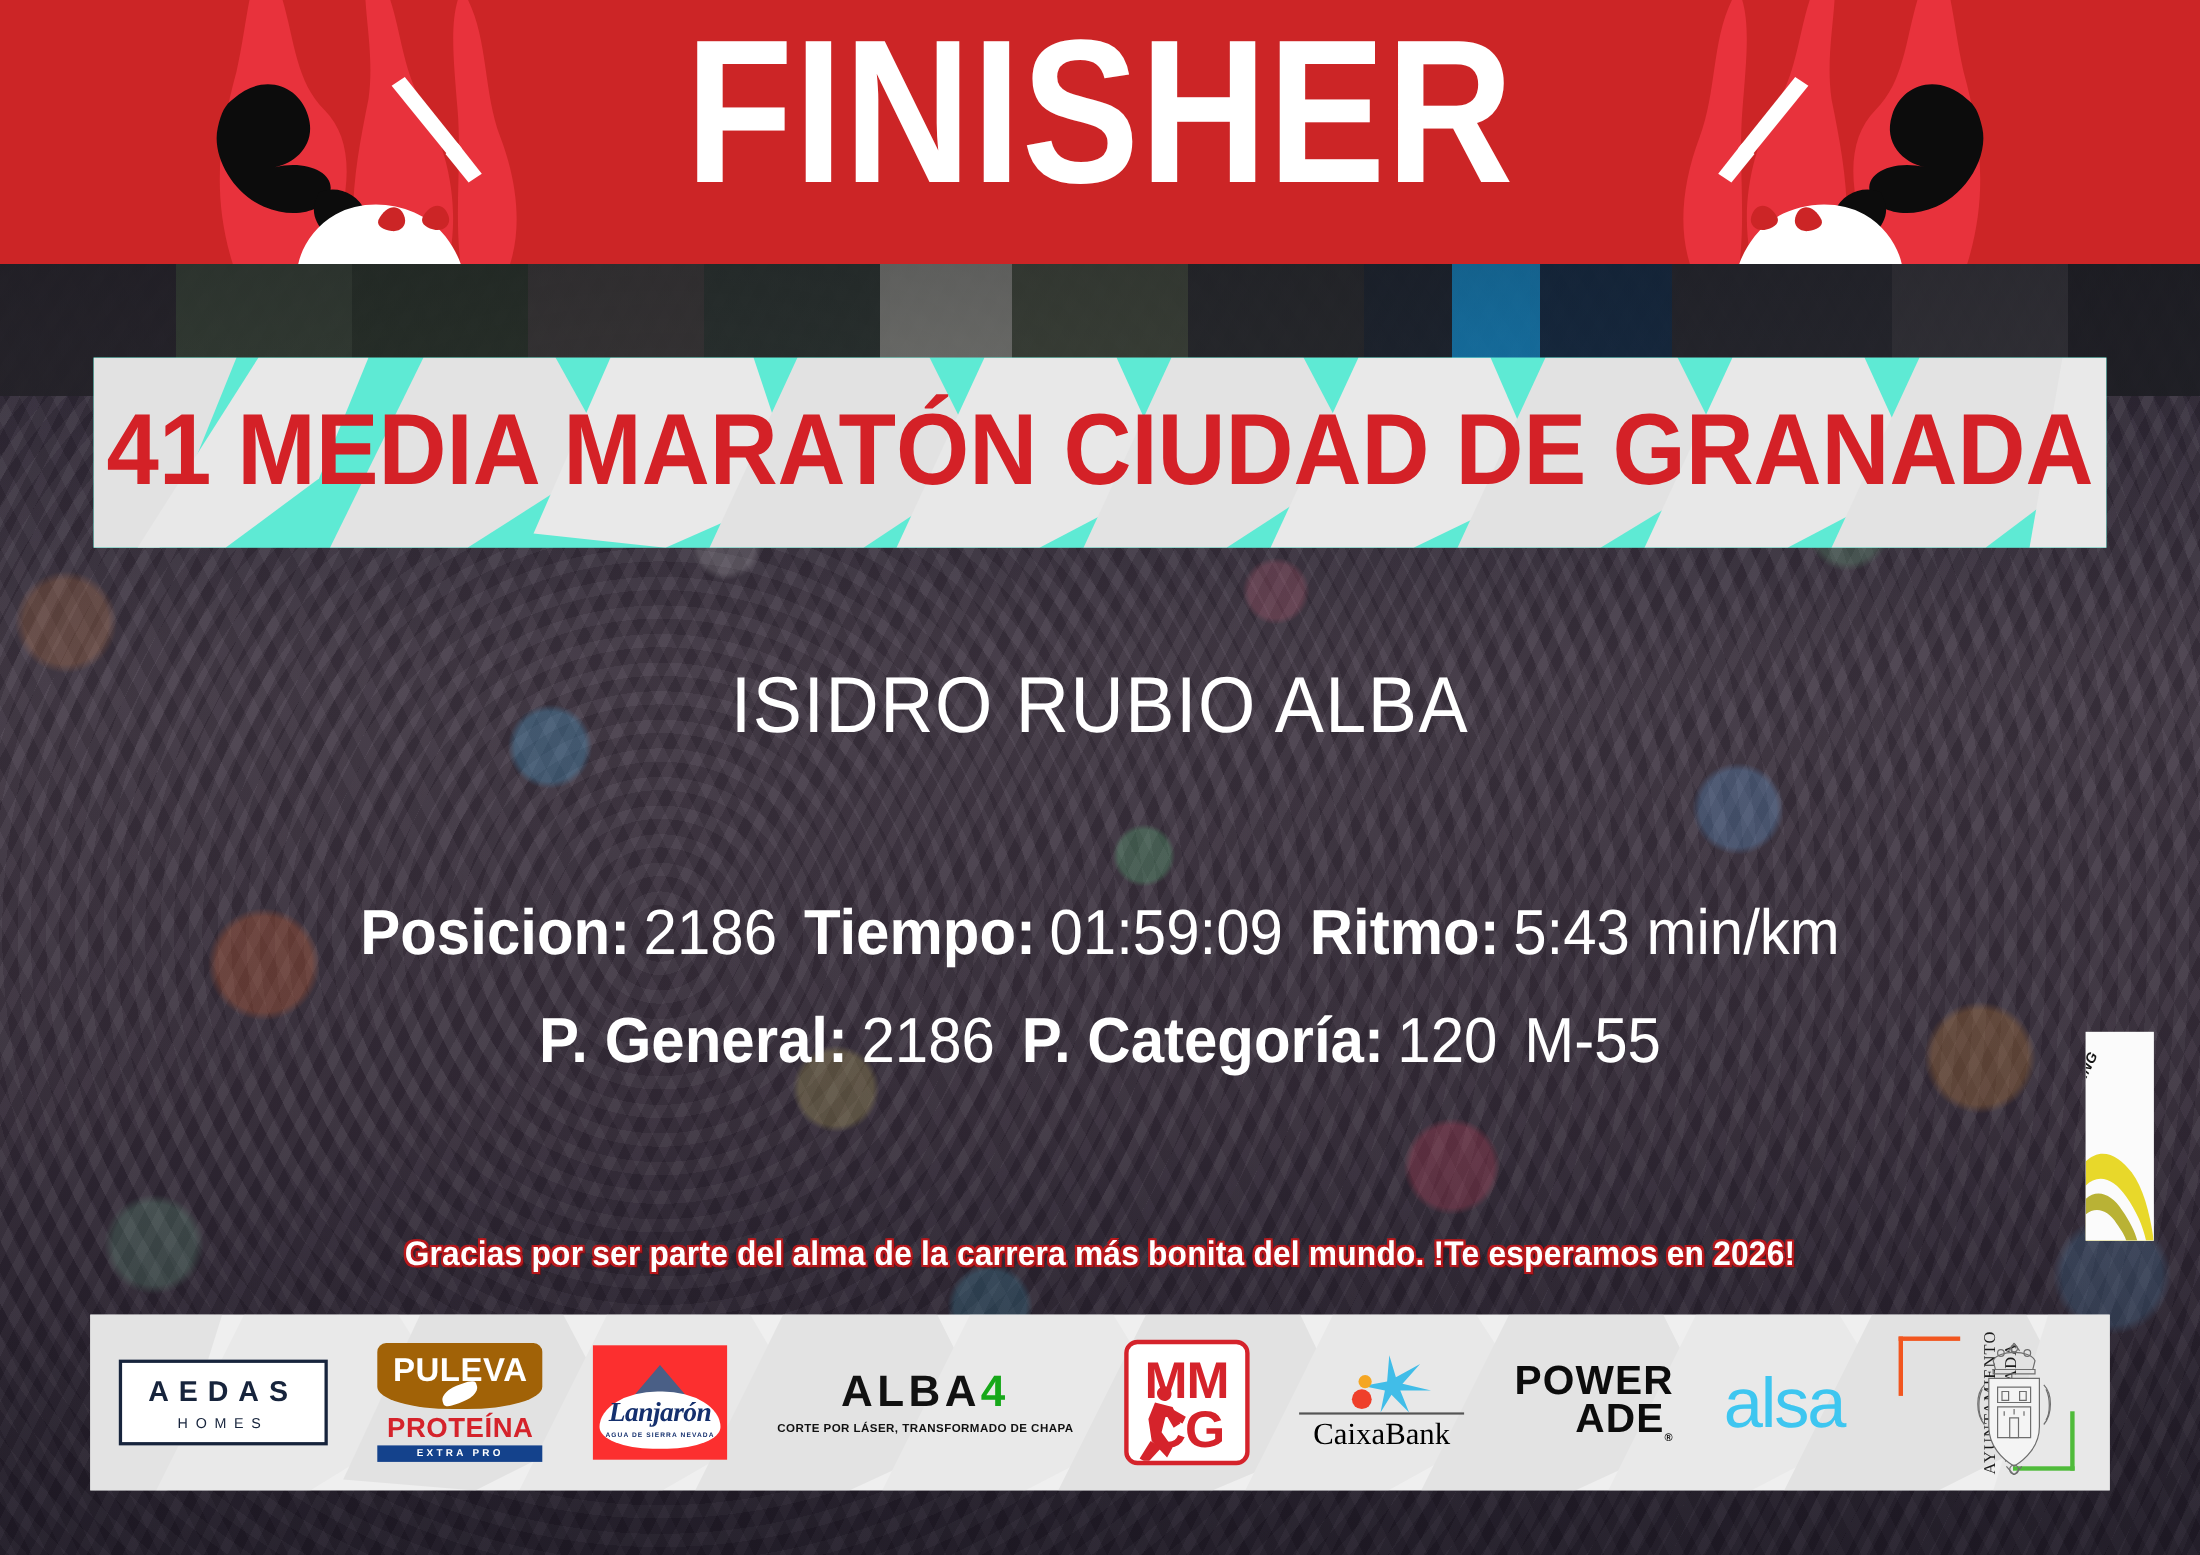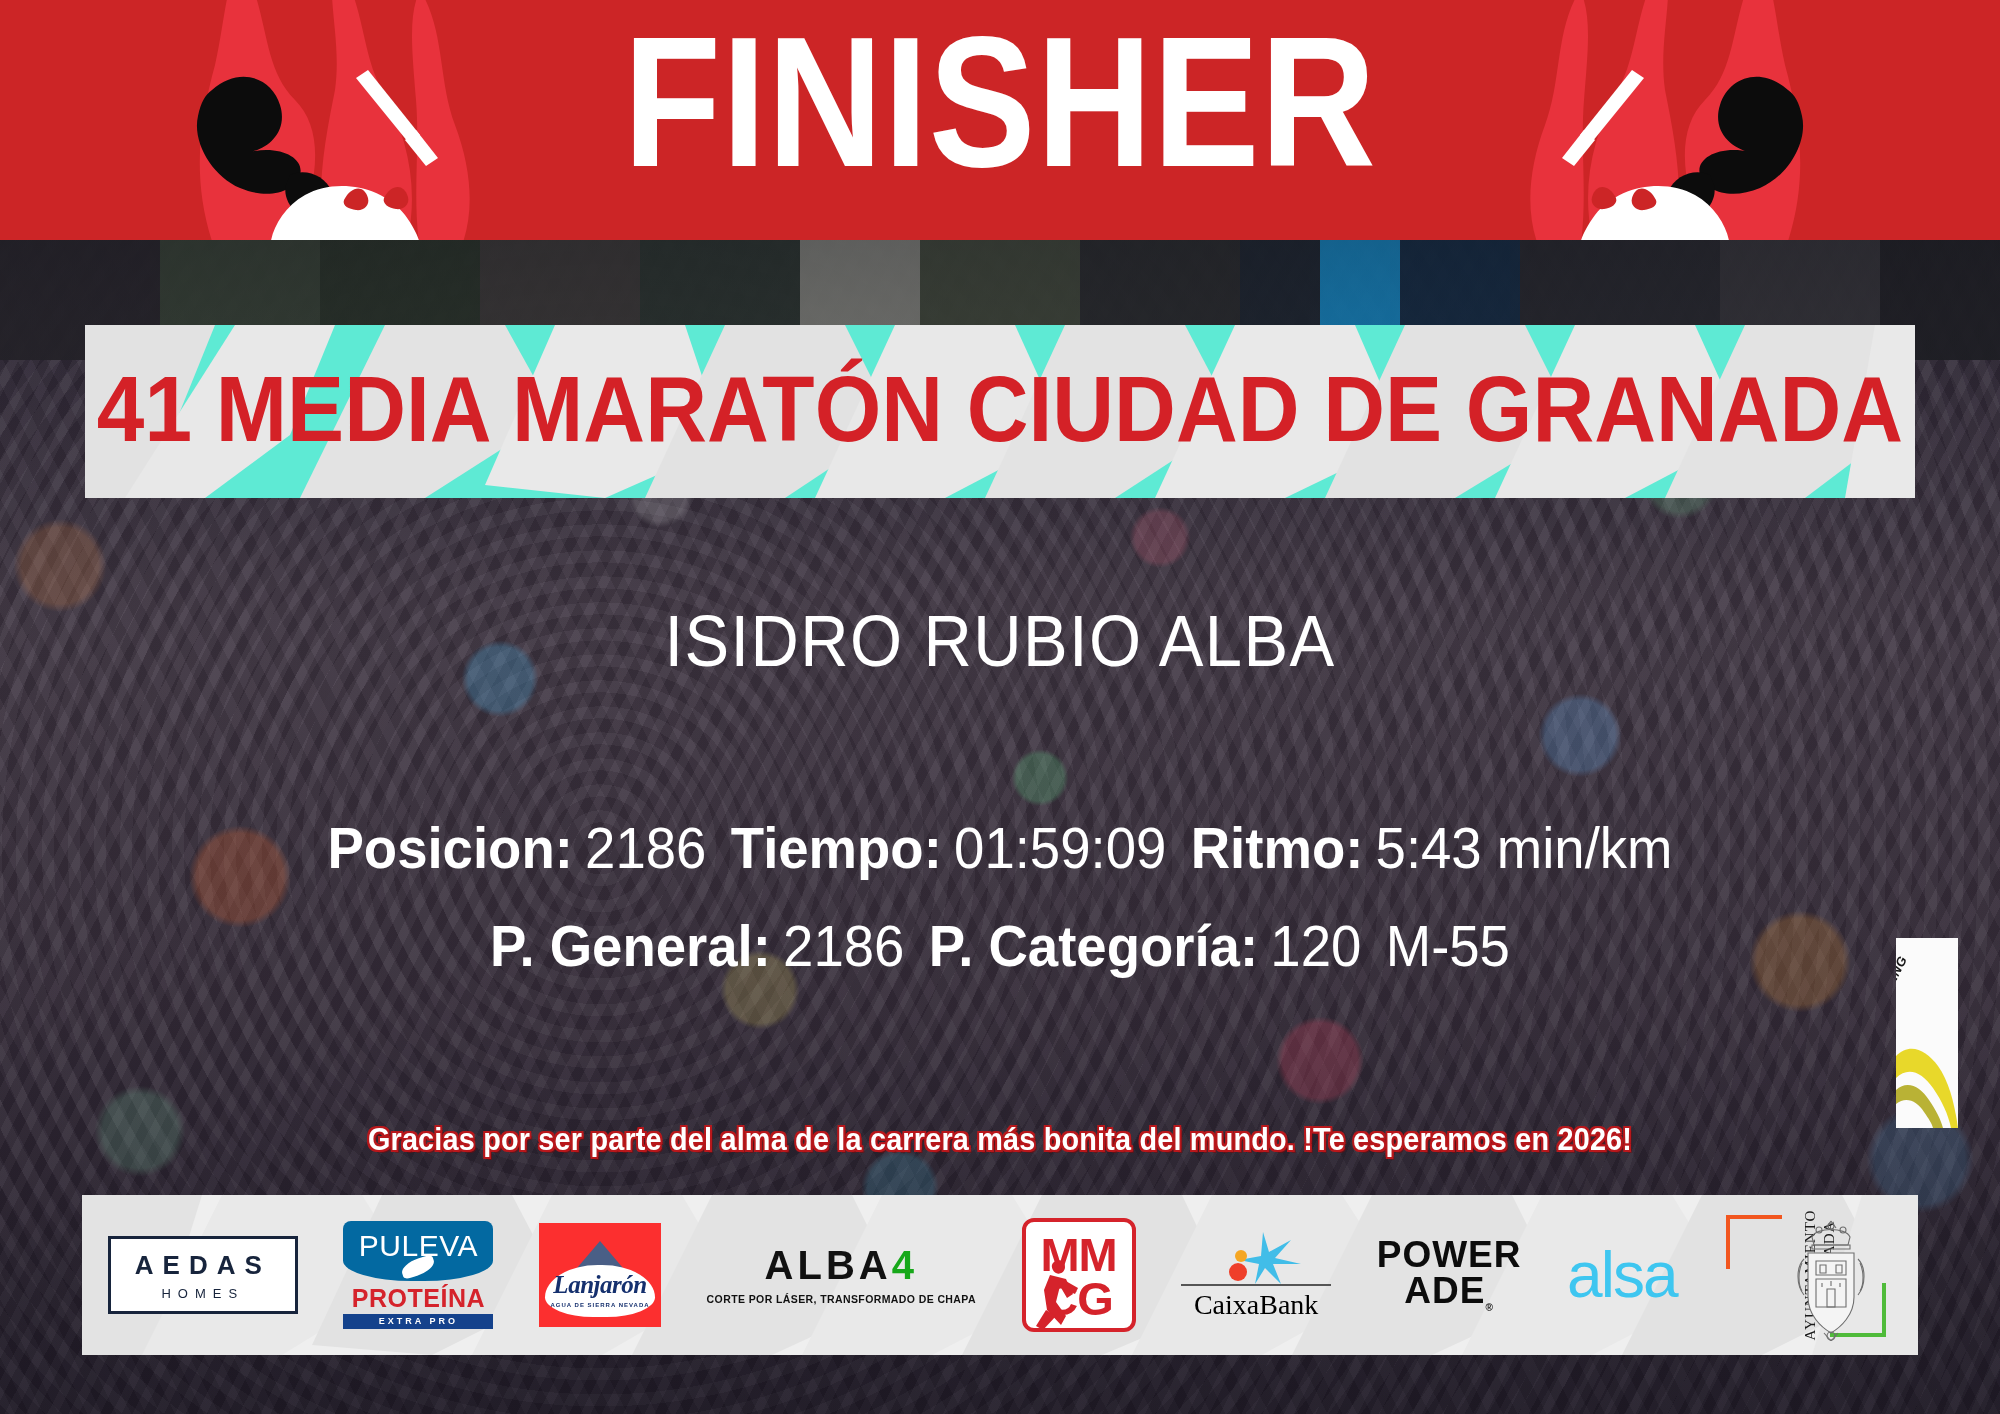--- a/index.html
+++ b/index.html
@@ -166,21 +166,21 @@
   .aedas{
     border:3px solid #17243c; background:#fff;
     padding:13px 24px 11px; text-align:center; line-height:1;
   }
   .aedas .a1{ font-size:26px; font-weight:bold; letter-spacing:9px; color:#17243c; }
   .aedas .a2{ font-size:13px; letter-spacing:7px; color:#17243c; margin-top:9px; }
 
   
   .puleva{ text-align:center; line-height:1; width:150px; }
   .puleva .top{
-    background:#0369a1; color:#fff; font-weight:normal; font-size:30px;
+    background:#a16207; color:#fff; font-weight:bold; font-size:30px;
     letter-spacing:.5px; padding:10px 0 20px;
     border-radius:8px 8px 46% 46% / 8px 8px 34% 34%;
     position:relative;
   }
   .puleva .drop{
     position:absolute; left:50%; bottom:6px; transform:translateX(-50%) rotate(-18deg);
     width:34px; height:16px; background:#fff; border-radius:60% 20% 60% 20%;
   }
   .puleva .mid{ color:#d5232b; font-weight:bold; font-size:25px; letter-spacing:.5px; margin-top:5px; }
   .puleva .bot{
@@ -234,21 +234,21 @@
 
   
   .caixa{ text-align:center; width:150px; }
   .caixa .star{ position:relative; height:54px; }
   .caixa .cb{
     font-family:"Liberation Serif", serif; font-size:28px; color:#000000;
     border-top:2px solid #555; padding-top:3px; letter-spacing:0;
   }
 
   
-  .powerade{ text-align:center; line-height:.95; }
+  .powerade{ text-align:right; line-height:.95; }
   .powerade .p1,.powerade .p2{
     font-family:"Liberation Sans Narrow","Liberation Sans",sans-serif;
     font-weight:bold; font-size:37px; color:#0c0c0c; letter-spacing:1px;
   }
   .powerade .p2{ position:relative; }
   .powerade .reg{ font-size:10px; vertical-align:sub; }
 
   
   .alsa{
     font-family:"Liberation Sans","DejaVu Sans",sans-serif;

